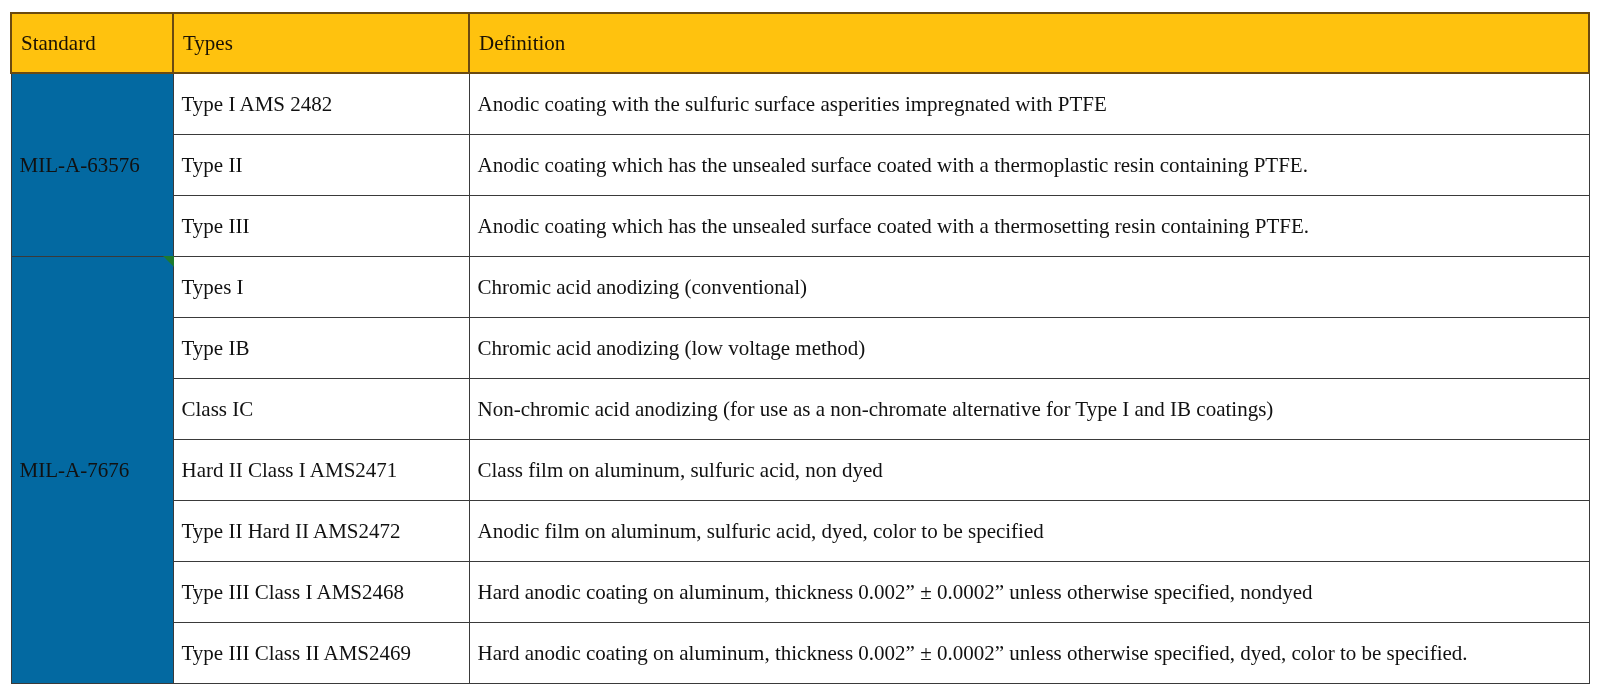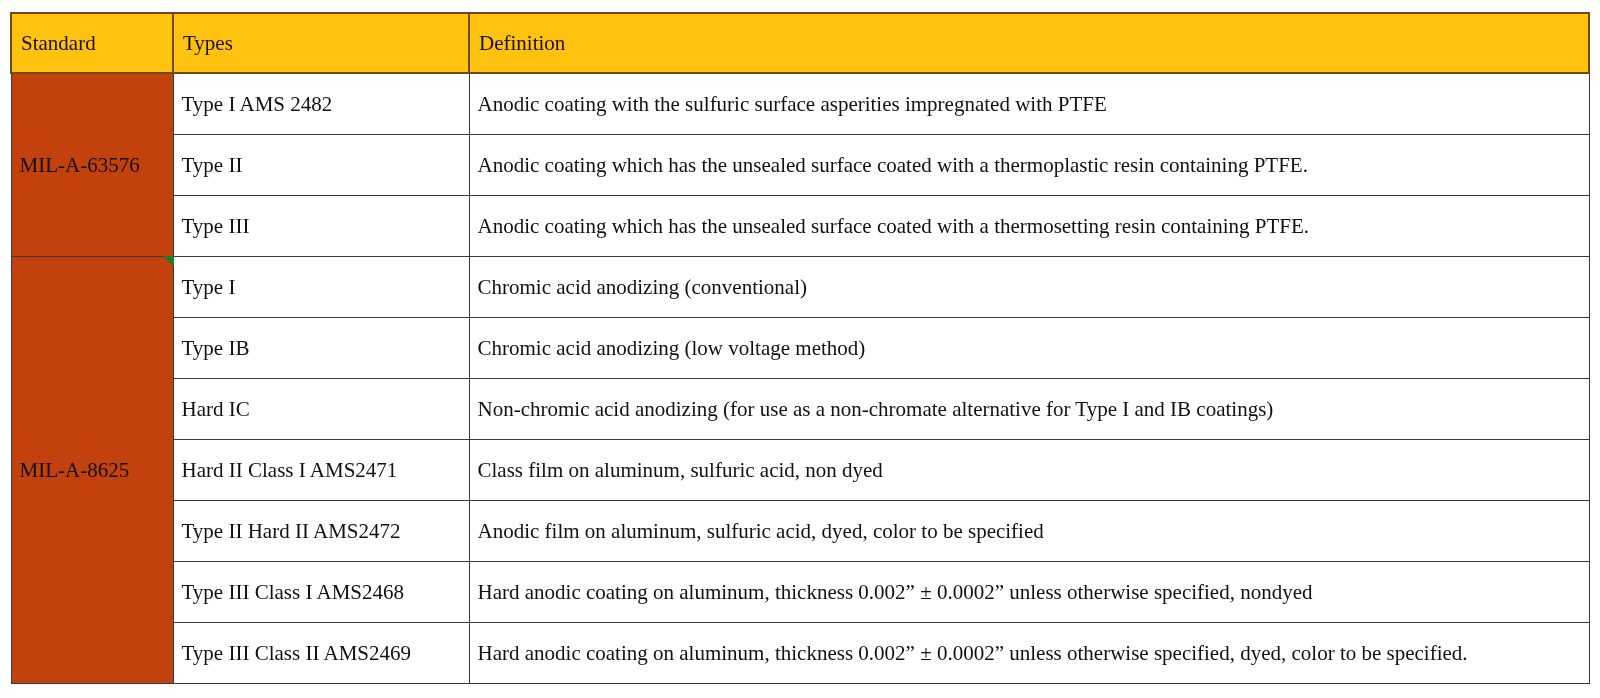--- a/index.html
+++ b/index.html
@@ -53,21 +53,21 @@
     height: 58px;
     border-color: #6b4a10;
     border-width: 2px;
     font-size: 21px;
     color: #1a1205;
     padding-left: 9px;
   }
 
   
   td.standard-cell {
-    background: #c2410c;
+    background: #0369a1;
     border-color: #6b4a10;
     border-width: 2px;
     color: #1a1205;
     font-size: 22px;
     padding-left: 9px;
     position: relative;
   }
 
   
   td.standard-cell .corner-marker {
@@ -126,30 +126,30 @@
         </tr>
         <tr class="data-row">
           <td class="types-cell">Type II</td>
           <td class="definition-cell">Anodic coating which has the unsealed surface coated with a thermoplastic resin containing PTFE.</td>
         </tr>
         <tr class="data-row">
           <td class="types-cell">Type III</td>
           <td class="definition-cell">Anodic coating which has the unsealed surface coated with a thermosetting resin containing PTFE.</td>
         </tr>
         <tr class="data-row first-of-group">
-          <td class="standard-cell" rowspan="7"><span>MIL-A-8625</span><span class="corner-marker"></span></td>
-          <td class="types-cell">Type I</td>
+          <td class="standard-cell" rowspan="7"><span>MIL-A-7676</span><span class="corner-marker"></span></td>
+          <td class="types-cell">Types I</td>
           <td class="definition-cell">Chromic acid anodizing (conventional)</td>
         </tr>
         <tr class="data-row">
           <td class="types-cell">Type IB</td>
           <td class="definition-cell">Chromic acid anodizing (low voltage method)</td>
         </tr>
         <tr class="data-row">
-          <td class="types-cell">Hard IC</td>
+          <td class="types-cell">Class IC</td>
           <td class="definition-cell">Non-chromic acid anodizing (for use as a non-chromate alternative for Type I and IB coatings)</td>
         </tr>
         <tr class="data-row">
           <td class="types-cell">Hard II Class I AMS2471</td>
           <td class="definition-cell">Class film on aluminum, sulfuric acid, non dyed</td>
         </tr>
         <tr class="data-row">
           <td class="types-cell">Type II Hard II AMS2472</td>
           <td class="definition-cell">Anodic film on aluminum, sulfuric acid, dyed, color to be specified</td>
         </tr>

